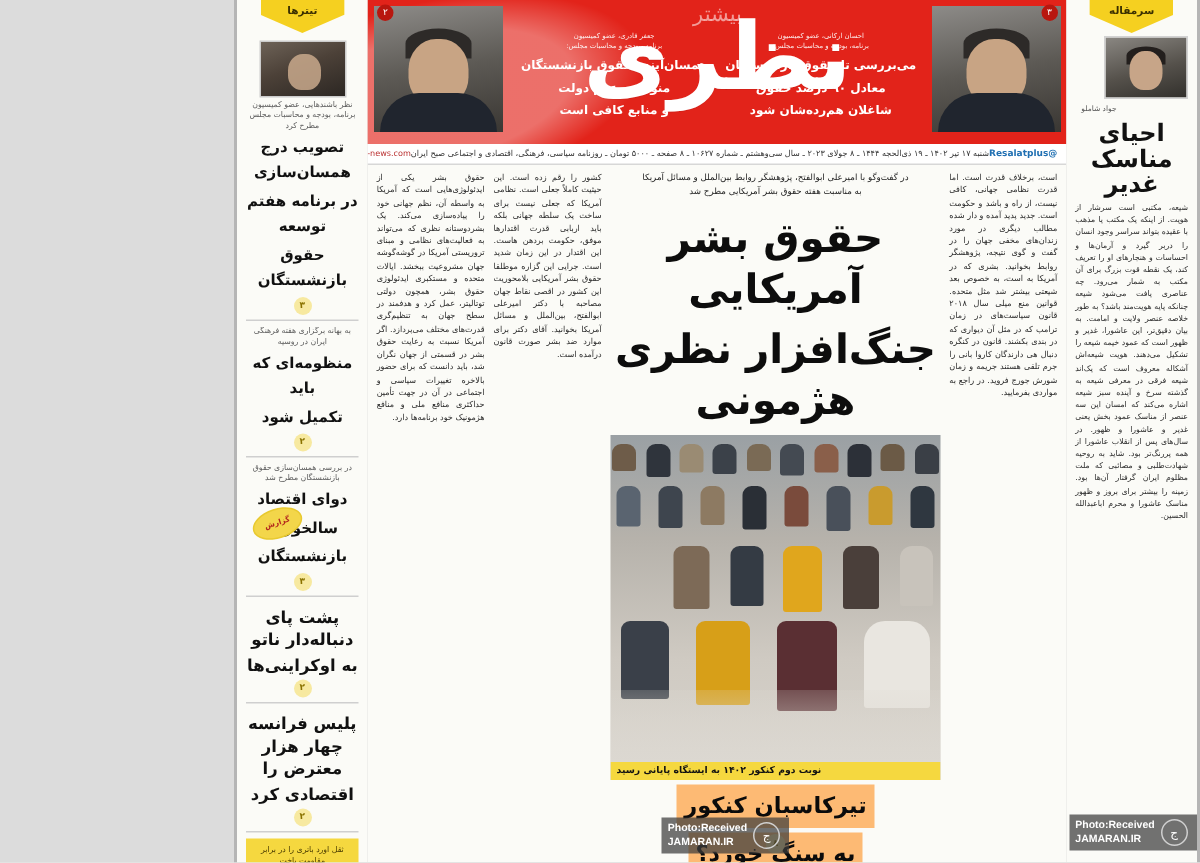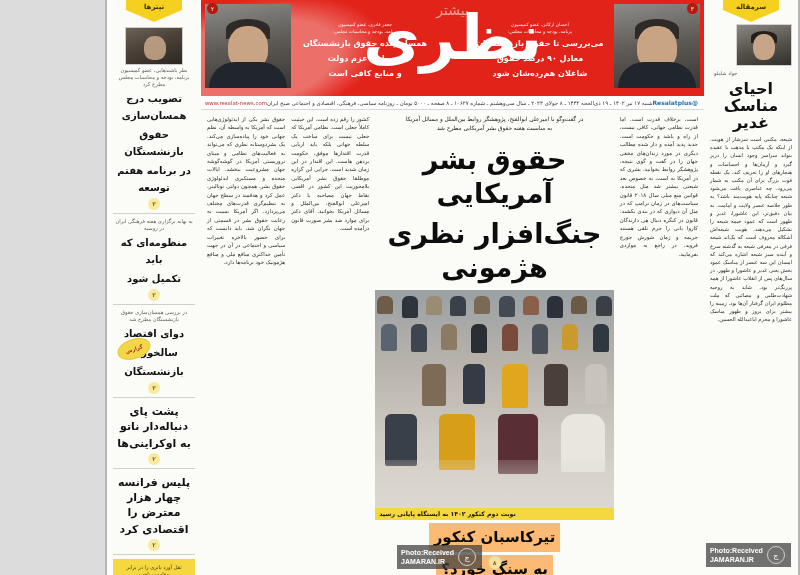--- a/index.html
+++ b/index.html
@@ -5,21 +5,21 @@
 <style>
   * { box-sizing: border-box; margin:0; padding:0; }
   html, body {
     width: 800px; height: 575px;
     overflow: hidden;
     background: #dcdcdc;
     font-family: "DejaVu Sans", "Liberation Sans", sans-serif;
   }
   .page {
     position: relative;
-    width: 695px; height: 575px;
+    width: 644px; height: 575px;
     background: #c9c9c9;
     display: flex;
     flex-direction: row-reverse;
   }
 
   
   .col {
     position: relative;
     background: #fbfbf7;
     overflow: hidden;
@@ -237,22 +237,22 @@
     <div class="tab-badge">
       <span>تیترها</span>
     </div>
 
     <div class="rs-inner">
 
       <div class="rs-block">
         <div class="rs-photo"></div>
         <div class="rs-kicker">نظر باشندهایی، عضو کمیسیون برنامه، بودجه و محاسبات مجلس مطرح کرد</div>
         <div class="rs-head">تصویب درج همسان‌سازی</div>
+        <div class="rs-head">در برنامه هفتم توسعه</div>
         <div class="rs-head">حقوق بازنشستگان</div>
-        <div class="rs-head">در برنامه هفتم توسعه</div>
         <div class="rs-pageno">۳</div>
       </div>
 
       <div class="rs-block">
         <div class="rs-kicker">به بهانه برگزاری هفته فرهنگی ایران در روسیه</div>
         <div class="rs-head">منظومه‌ای که باید</div>
         <div class="rs-head">تکمیل شود</div>
         <div class="rs-pageno">۲</div>
       </div>
 

